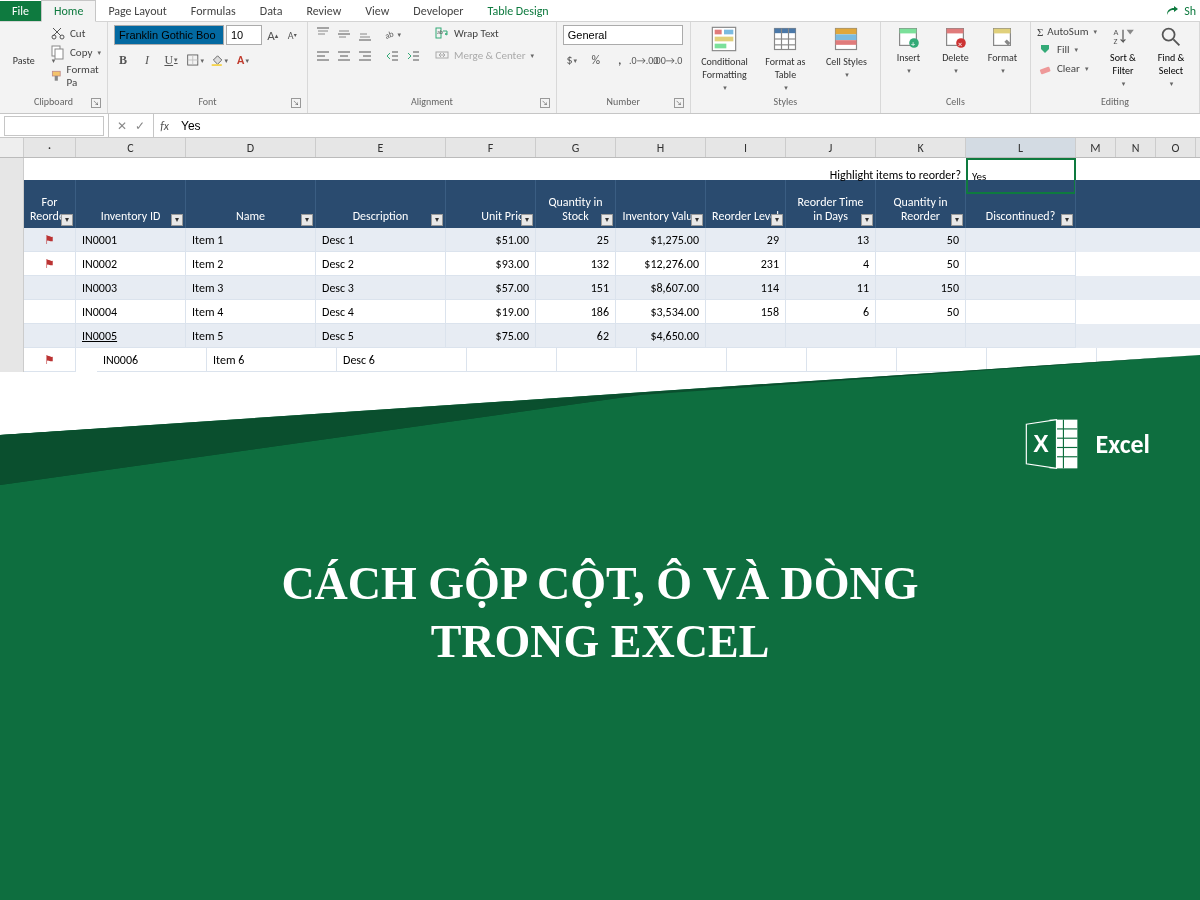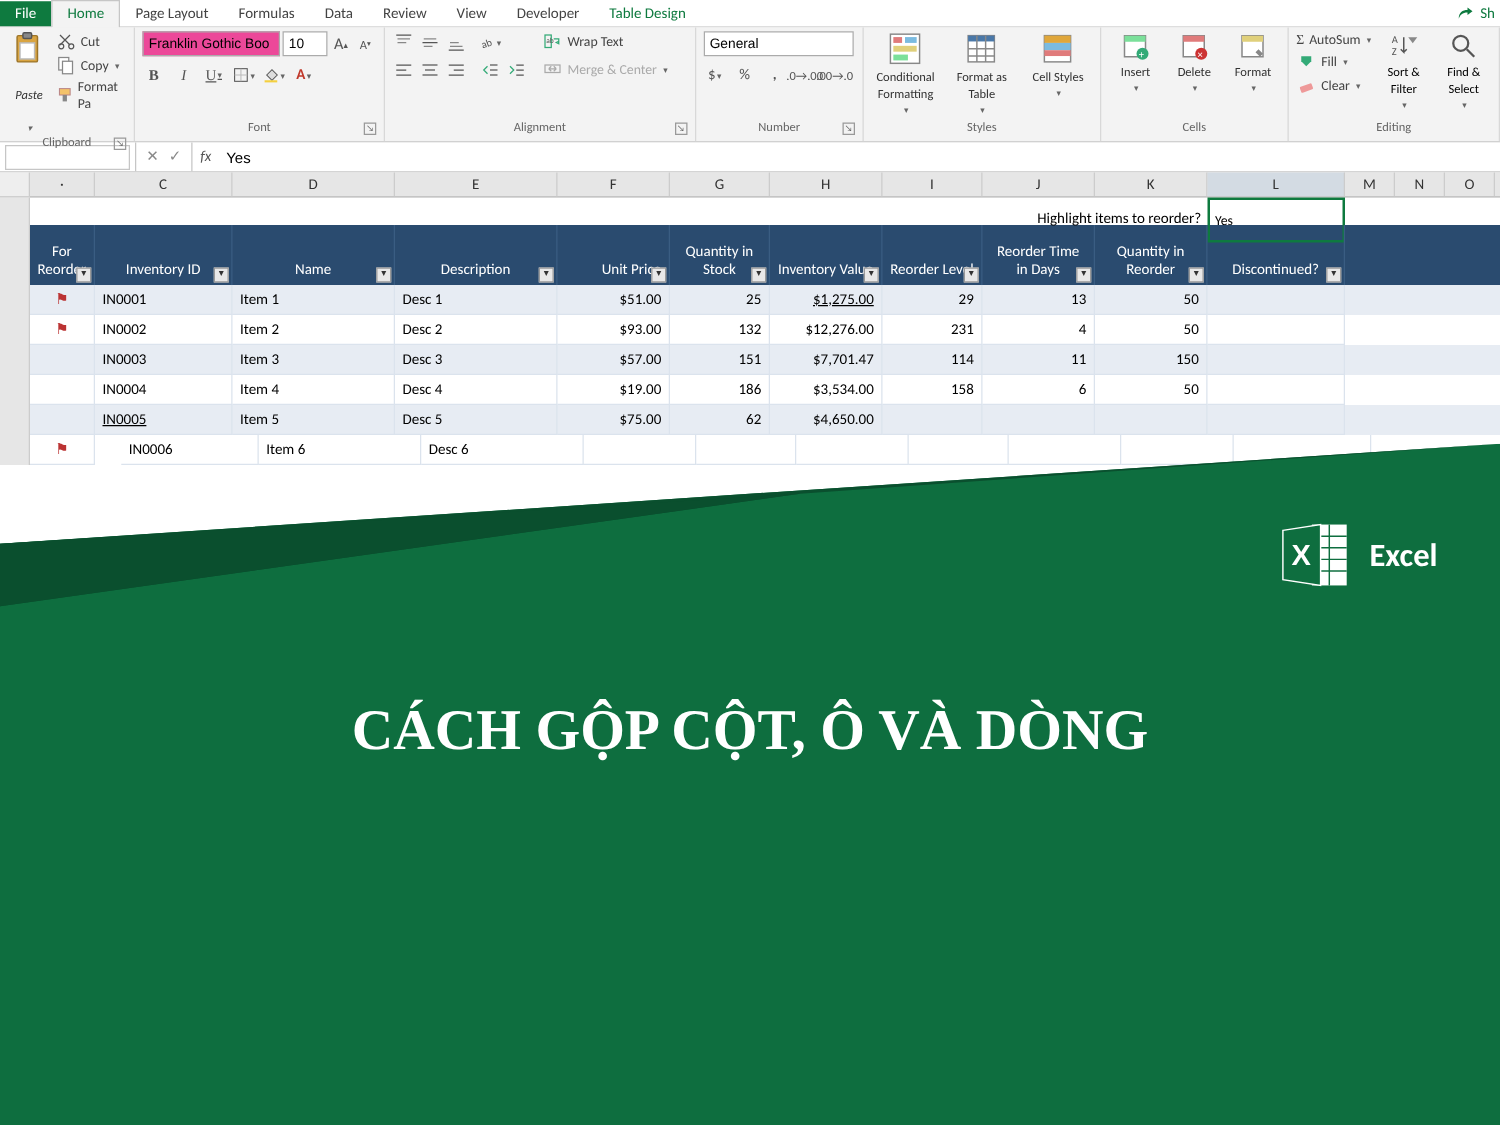--- a/index.html
+++ b/index.html
@@ -14,28 +14,28 @@
 .share { margin-left: auto; margin-right: 4px; color: #0e7a3f; font-size: 12px; display: flex; align-items: center; gap: 4px; }
 
 
 .ribbon { display: flex; height: 92px; background: #f3f3f3; border-bottom: 1px solid #c6c6c6; }
 .group { display: flex; flex-direction: column; padding: 3px 6px; border-right: 1px solid #d8d8d8; position: relative; }
 .group-label { font-size: 10px; color: #666; text-align: center; margin-top: auto; padding-bottom: 2px; position: relative; }
 .group-label .launcher { position: absolute; right: 0; bottom: 2px; width: 10px; height: 10px; border: 1px solid #999; font-size: 7px; line-height: 8px; color: #666; }
 .group-body { display: flex; gap: 4px; flex: 1; }
 
 
-.big-btn { display: flex; flex-direction: column; align-items: center; justify-content: center; width: 40px; font-size: 10px; color: #333; gap: 16px; font-style: italic; }
+.big-btn { display: flex; flex-direction: row; align-items: center; justify-content: center; width: 40px; font-size: 10px; color: #333; gap: 16px; }
 .small-btns { display: flex; flex-direction: column; gap: 3px; font-size: 11px; color: #444; }
 .small-btn { display: flex; align-items: center; gap: 4px; }
 
 
 .font-row1 { display: flex; gap: 2px; align-items: center; }
 .font-row2 { display: flex; gap: 6px; align-items: center; margin-top: 6px; }
-.font-name { width: 110px; height: 20px; border: 1px solid #ababab; background: #ec4899; font-size: 11px; padding: 1px 4px; }
+.font-name { width: 110px; height: 20px; border: 1px solid #ababab; background: #0369a1; font-size: 11px; padding: 1px 4px; }
 .font-size { width: 36px; height: 20px; border: 1px solid #ababab; background: #fff; font-size: 11px; padding: 1px 4px; }
 .icon-btn { width: 18px; height: 18px; display: inline-flex; align-items: center; justify-content: center; font-size: 12px; color: #555; }
 .bold { font-weight: bold; font-family: "Times New Roman"; }
 .italic { font-style: italic; font-family: "Times New Roman"; }
 .underline { text-decoration: underline; font-family: "Times New Roman"; }
 .dd-arrow { font-size: 7px; color: #666; margin-left: 1px; }
 
 
 .align-rows { display: flex; flex-direction: column; gap: 4px; }
 .align-row { display: flex; gap: 3px; }
@@ -516,21 +516,21 @@
       <div class="inv-row band">
         <div style="width:24px;background:#e6e6e6;border-right:1px solid #ccc;"></div>
         <div class="dcell" style="width:52px;justify-content:center;">
           <span class="flag">⚑</span>
         </div>
         <div class="dcell left" style="width:110px;">IN0001</div>
         <div class="dcell left" style="width:130px;">Item 1</div>
         <div class="dcell left" style="width:130px;">Desc 1</div>
         <div class="dcell right" style="width:90px;">$51.00</div>
         <div class="dcell right" style="width:80px;">25</div>
-        <div class="dcell right" style="width:90px;text-decoration:underline;">$1,275.00</div>
+        <div class="dcell right" style="width:90px;">$1,275.00</div>
         <div class="dcell right" style="width:80px;">29</div>
         <div class="dcell right" style="width:90px;">13</div>
         <div class="dcell right" style="width:90px;">50</div>
         <div class="dcell left" style="width:110px;"></div>
       </div>
       <div class="inv-row">
         <div style="width:24px;background:#e6e6e6;border-right:1px solid #ccc;"></div>
         <div class="dcell" style="width:52px;justify-content:center;">
           <span class="flag">⚑</span>
         </div>
@@ -546,21 +546,21 @@
         <div class="dcell left" style="width:110px;"></div>
       </div>
       <div class="inv-row band">
         <div style="width:24px;background:#e6e6e6;border-right:1px solid #ccc;"></div>
         <div class="dcell" style="width:52px;justify-content:center;"></div>
         <div class="dcell left" style="width:110px;">IN0003</div>
         <div class="dcell left" style="width:130px;">Item 3</div>
         <div class="dcell left" style="width:130px;">Desc 3</div>
         <div class="dcell right" style="width:90px;">$57.00</div>
         <div class="dcell right" style="width:80px;">151</div>
-        <div class="dcell right" style="width:90px;">$7,701.47</div>
+        <div class="dcell right" style="width:90px;">$8,607.00</div>
         <div class="dcell right" style="width:80px;">114</div>
         <div class="dcell right" style="width:90px;">11</div>
         <div class="dcell right" style="width:90px;">150</div>
         <div class="dcell left" style="width:110px;"></div>
       </div>
       <div class="inv-row">
         <div style="width:24px;background:#e6e6e6;border-right:1px solid #ccc;"></div>
         <div class="dcell" style="width:52px;justify-content:center;"></div>
         <div class="dcell left" style="width:110px;">IN0004</div>
         <div class="dcell left" style="width:130px;">Item 4</div>
@@ -621,15 +621,16 @@
           <line x1="22" y1="28" x2="46" y2="28" stroke="#0e6e3f"></line>
           <line x1="22" y1="36" x2="46" y2="36" stroke="#0e6e3f"></line>
           <line x1="34" y1="4" x2="34" y2="46" stroke="#0e6e3f"></line>
         <polygon points="2,8 28,4 28,46 2,42" fill="#0e6e3f" stroke="#fff" stroke-width="1"></polygon>
         <text x="8" y="32" font-size="20" font-weight="bold" fill="#fff" font-family="Arial">X</text>
       </svg>
       <span class="label">Excel</span>
     </div>
     <div class="big-title">
       <div>CÁCH GỘP CỘT, Ô VÀ DÒNG</div>
+      <div>TRONG EXCEL</div>
     </div>
   </div>
 </div>
 
 </body></html>

